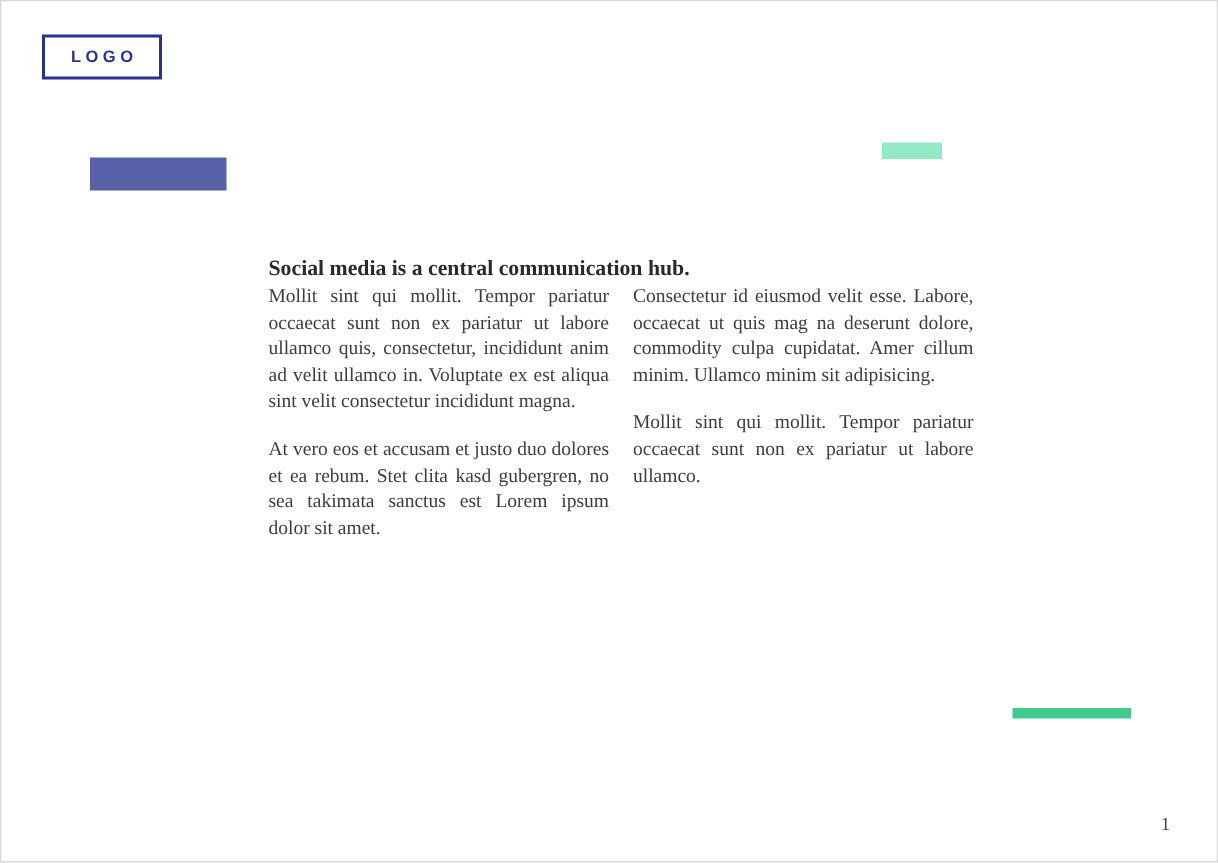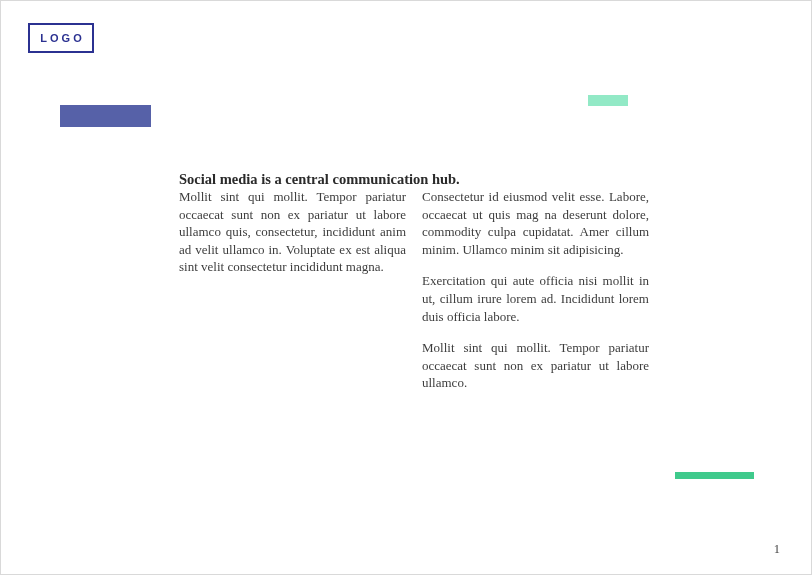--- a/index.html
+++ b/index.html
@@ -13,21 +13,21 @@
   }
   .page {
     position: absolute;
     inset: 0;
     background: #ffffff;
   }
   
   .logo-box {
     position: absolute;
     left: 27px; top: 22px;
-    width: 66px; height: 30px;
+    width: 80px; height: 30px;
     border: 2px solid #2b3191;
     display: flex;
     align-items: center;
     justify-content: center;
   }
   .logo-text {
     font-family: "Liberation Sans", sans-serif;
     font-weight: bold;
     font-size: 11px;
     letter-spacing: 3px;
@@ -81,24 +81,24 @@
 
   <div class="bar bar-purple"></div>
   <div class="bar bar-mint"></div>
   <div class="bar bar-green"></div>
 
   <div class="content">
     <div class="heading">Social media is a central communication hub.</div>
     <div class="columns">
       <div class="column">
         <p>Mollit sint qui mollit. Tempor pariatur occaecat sunt non ex pariatur ut labore ullamco quis, consectetur, incididunt anim ad velit ullamco in. Voluptate ex est aliqua sint velit consectetur incididunt magna.</p>
+        <p>At vero eos et accusam et justo duo dolores et ea rebum. Stet clita kasd gubergren, no sea takimata sanctus est Lorem ipsum dolor sit amet.</p>
       </div>
       <div class="column">
         <p>Consectetur id eiusmod velit esse. Labore, occaecat ut quis mag na deserunt dolore, commodity culpa cupidatat. Amer cillum minim. Ullamco minim sit adipisicing.</p>
-        <p>Exercitation qui aute officia nisi mollit in ut, cillum irure lorem ad. Incididunt lorem duis officia labore.</p>
         <p>Mollit sint qui mollit. Tempor pariatur occaecat sunt non ex pariatur ut labore ullamco.</p>
       </div>
     </div>
   </div>
 
   <div class="page-number">1</div>
 
 </div>
 
 </body></html>

